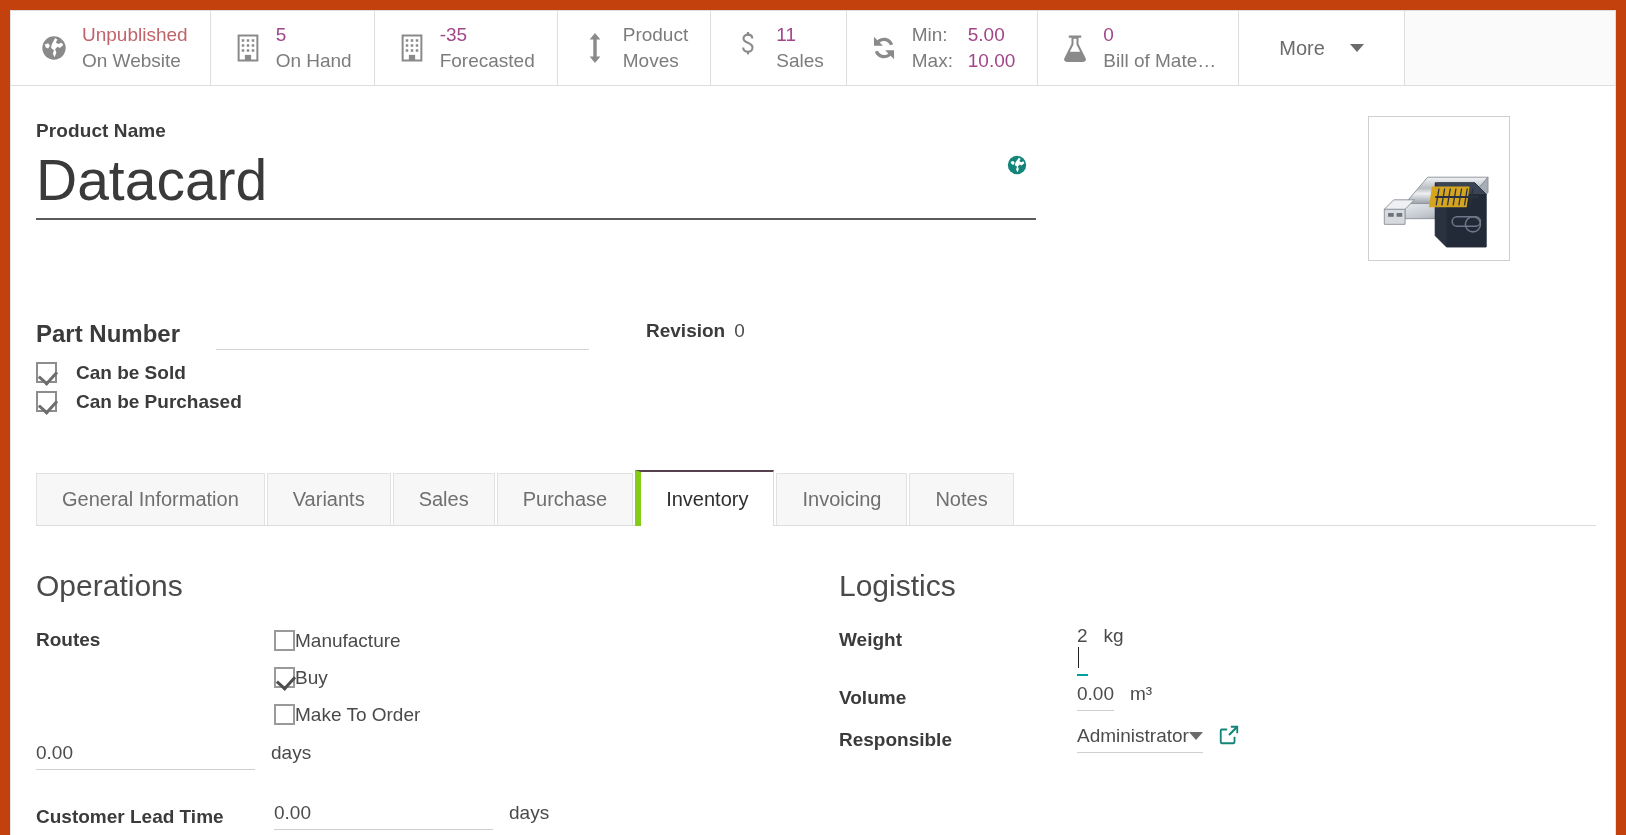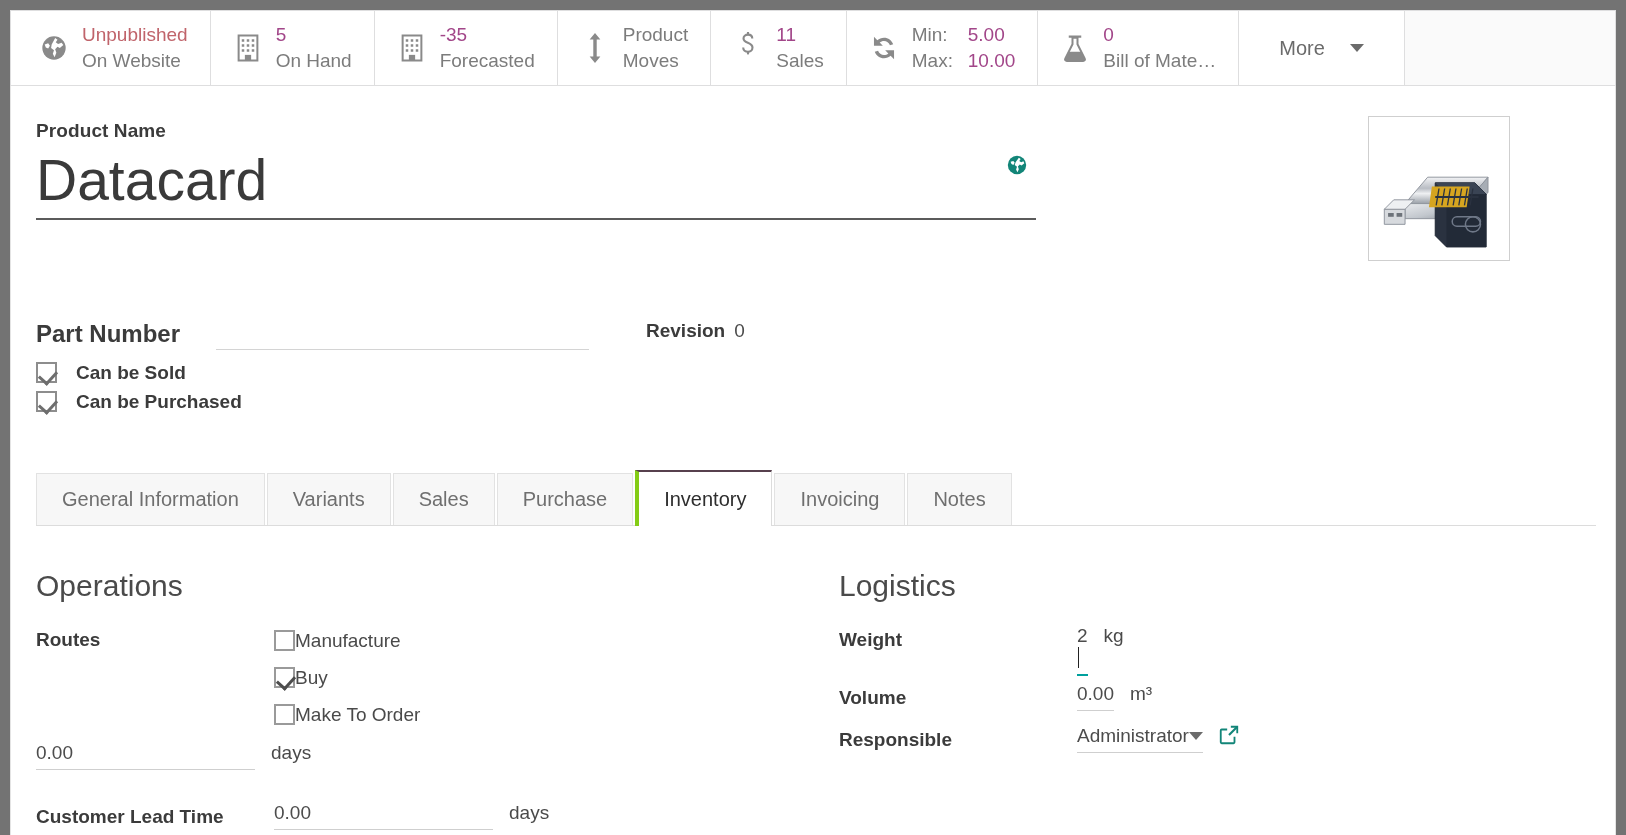--- a/index.html
+++ b/index.html
@@ -5,21 +5,21 @@
   * { box-sizing: border-box; margin: 0; padding: 0; }
   html, body {
     width: 1626px; height: 835px;
     font-family: "Liberation Sans", sans-serif;
     background: #f0f0f0;
     overflow: hidden;
   }
   .app {
     position: relative;
     width: 1626px; height: 835px;
-    background: #737373;
+    background: #c2410c;
   }
 
   
   .statbar {
     position: absolute;
     left: 10px; top: 10px;
     width: 1606px; height: 76px;
     display: flex;
     background: #ffffff;
     border: 1px solid #dededf;
@@ -165,21 +165,21 @@
     margin-right: 2px;
     cursor: pointer;
     position: relative;
   }
   .tab.active {
     background: #ffffff;
     color: #2e2e2e;
     height: 56px;
     border-top: 2px solid #57404d;
     margin-bottom: -1px;
-    border-left: 4px solid #84cc16;
+    border-left: 6px solid #84cc16;
     border-right: 1px solid #dcdcdc;
     z-index: 2;
   }
 
   
   .body-cols {
     position: absolute; left: 0; top: 441px;
     width: 1606px; height: 308px;
     display: flex;
     padding-top: 42px;

